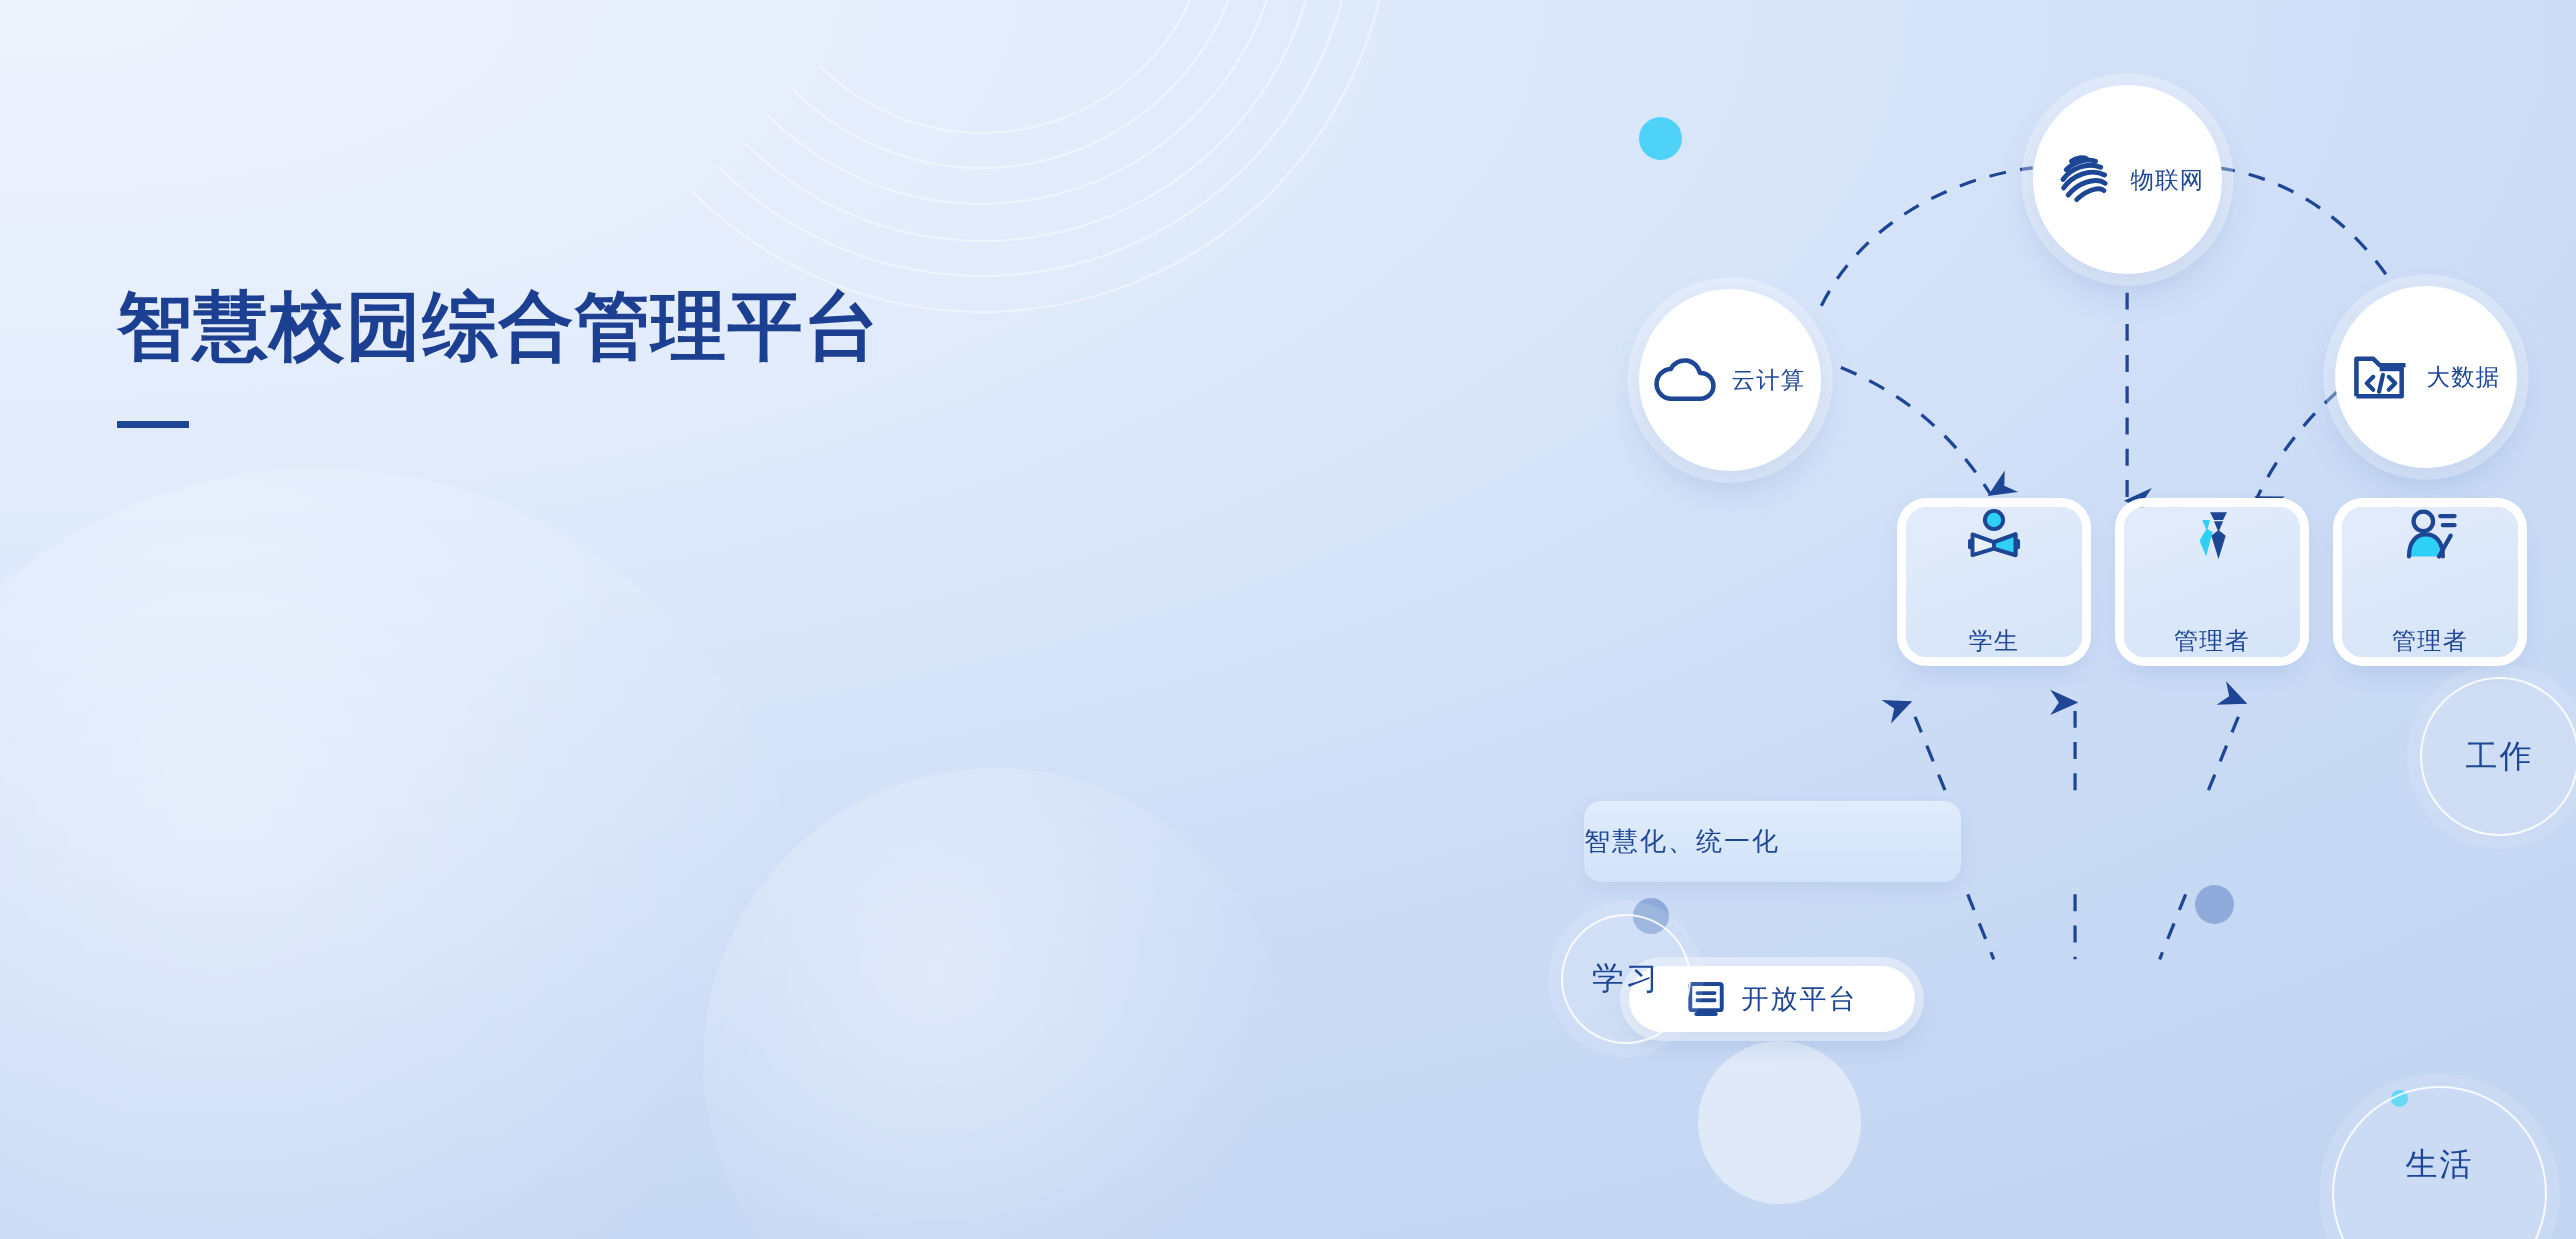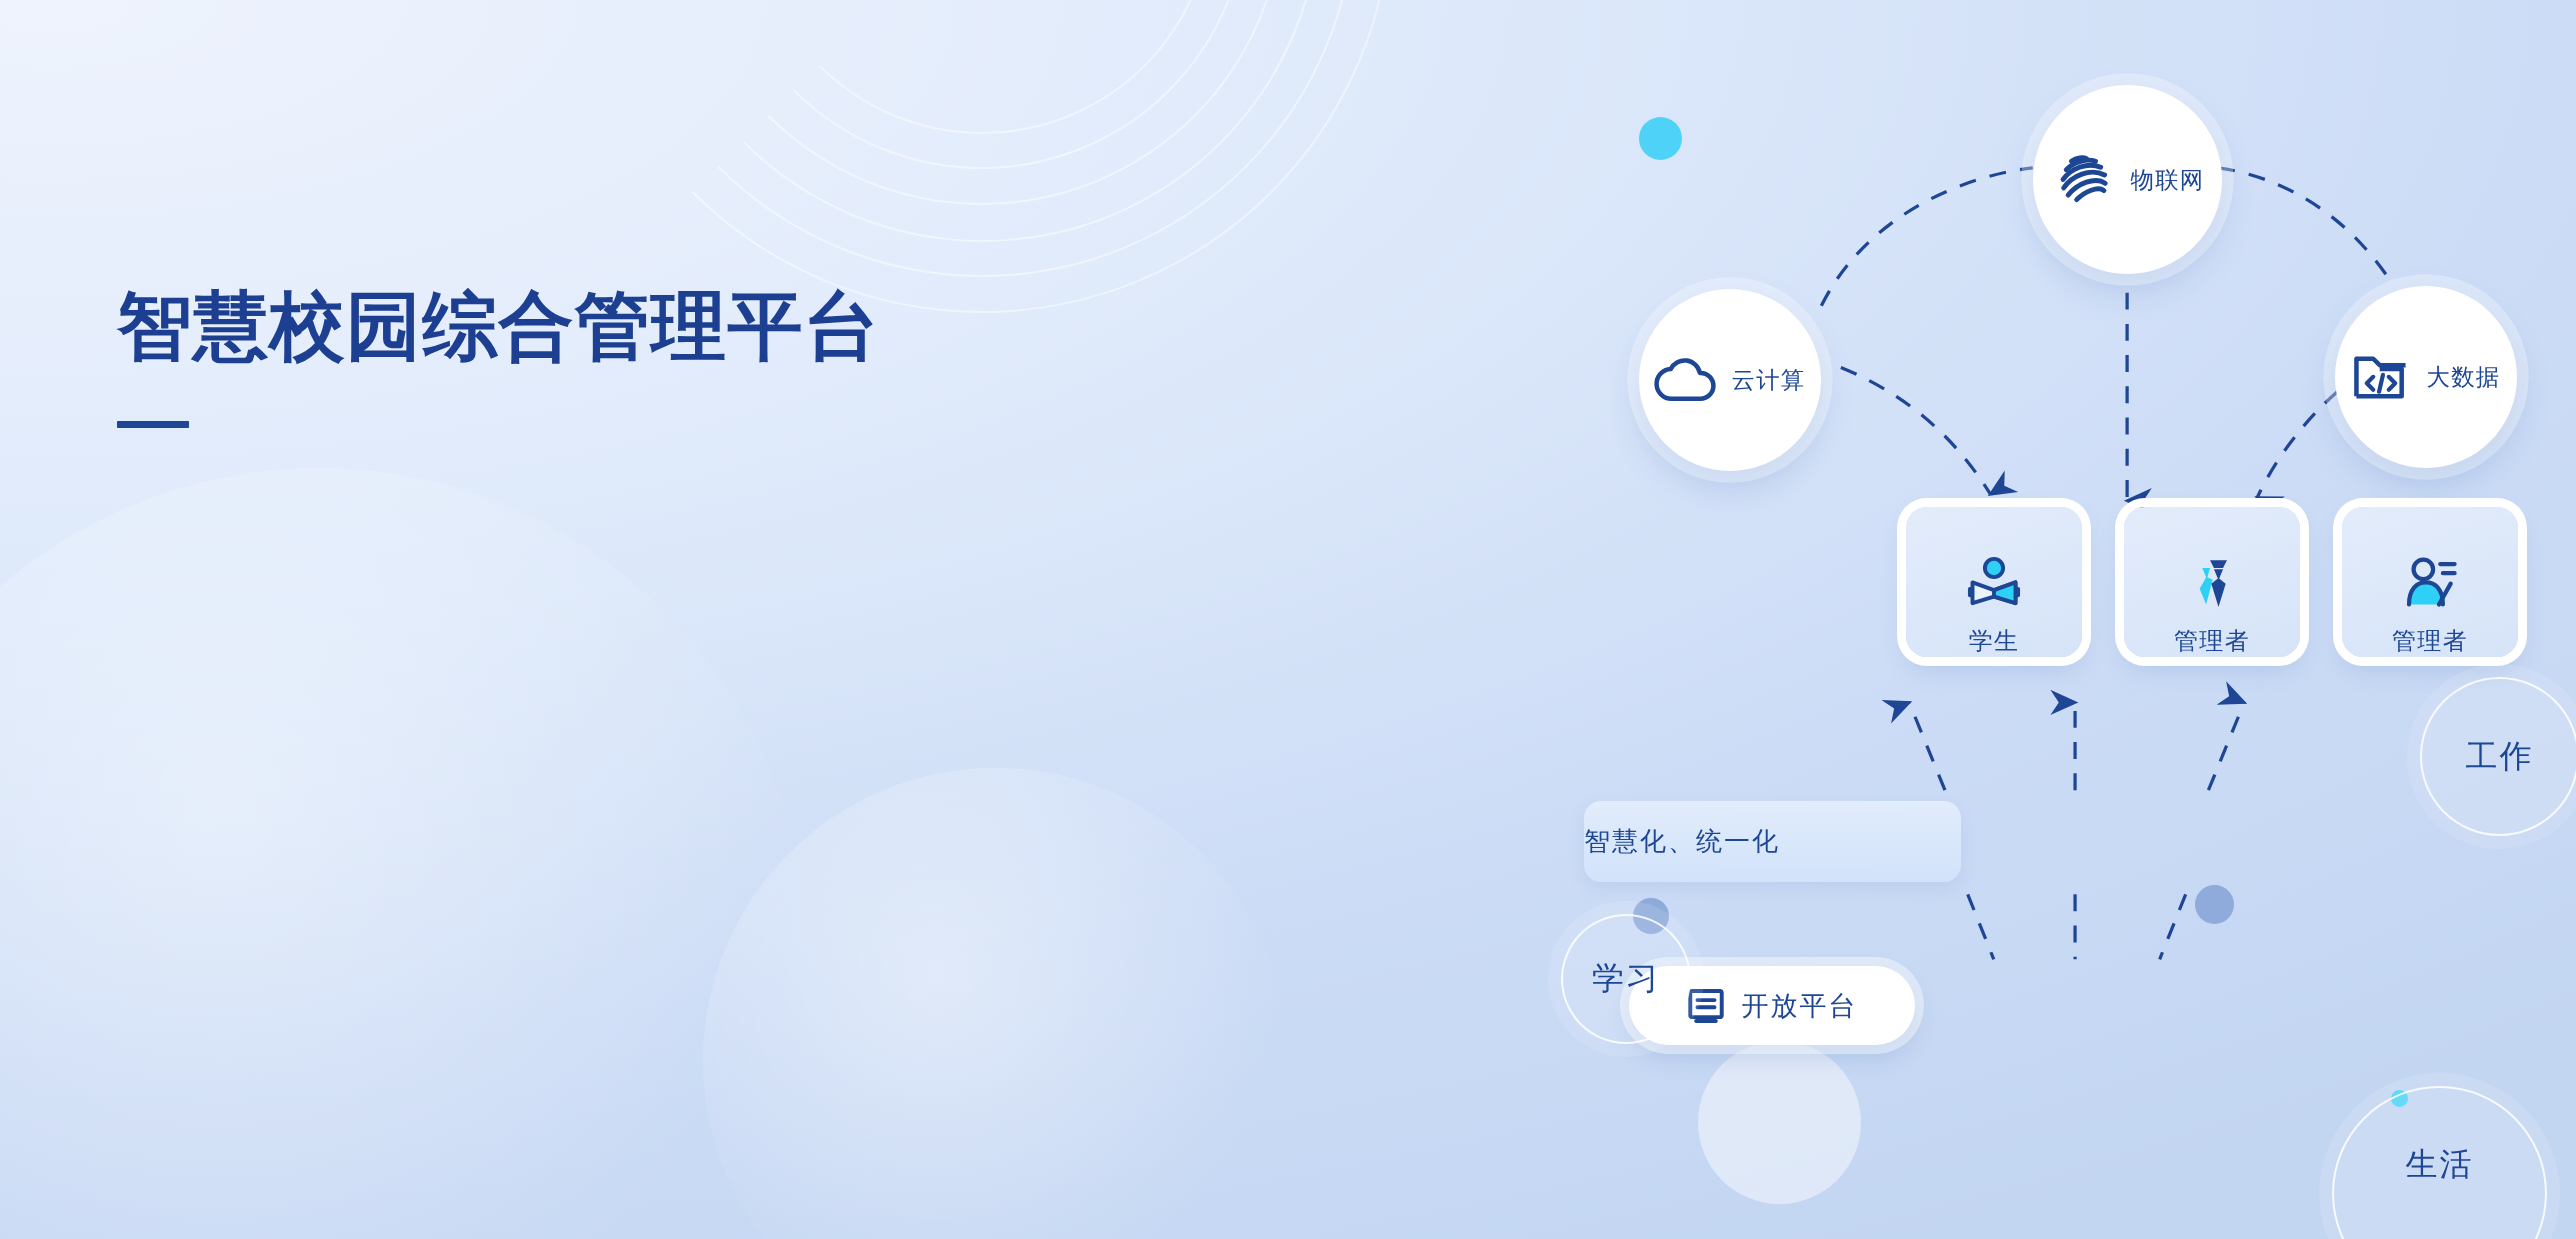--- a/index.html
+++ b/index.html
@@ -63,36 +63,36 @@
   .node-circle .nc-label{
     font-size:23.4px; color:#1d4695; font-weight:500; letter-spacing:1.3px;
   }
   .node-circle svg{ display:block; }
 
   .role-card{
     position:absolute; width:176px; height:150px;
     border-radius:21px;
     background:linear-gradient(160deg,#e3ecfb 0%,#d6e4f8 100%);
     box-shadow:0 0 0 9px #ffffff, 0 11.7px 26px rgba(70,110,180,.20);
-    display:flex; flex-direction:column; align-items:center; justify-content:flex-end;
+    display:flex; flex-direction:column; align-items:center; justify-content:space-between;
     gap:11.7px;
   }
   .role-card .rc-label{ font-size:24px; color:#1d4695; letter-spacing:1.3px; }
 
   .mid-bar{
     position:absolute; left:166px; top:801px; width:377px; height:81px;
     border-radius:17px;
     background:linear-gradient(180deg,rgba(226,237,252,.96),rgba(210,227,250,.92));
     display:flex; align-items:center; justify-content:flex-start;
     box-shadow:0 6.5px 17px rgba(90,125,190,.12);
   }
   .mid-bar span{ font-size:26px; color:#1d4695; letter-spacing:2px; }
 
   .platform-pill{
-    position:absolute; left:211px; top:966px; width:286px; height:79px;
+    position:absolute; left:211px; top:966px; width:286px; height:66px;
     border-radius:40px; background:#fff;
     box-shadow:0 0 0 9px rgba(255,255,255,.42), 0 11.7px 25px rgba(70,110,180,.20);
     display:flex; align-items:center; justify-content:center; gap:17px;
   }
   .platform-pill span{ font-size:27px; color:#1d4695; letter-spacing:2px; }
 
   .ghost-circle{
     position:absolute; border-radius:50%;
     background:rgba(255,255,255,.14);
     border:2px solid rgba(255,255,255,.85);

